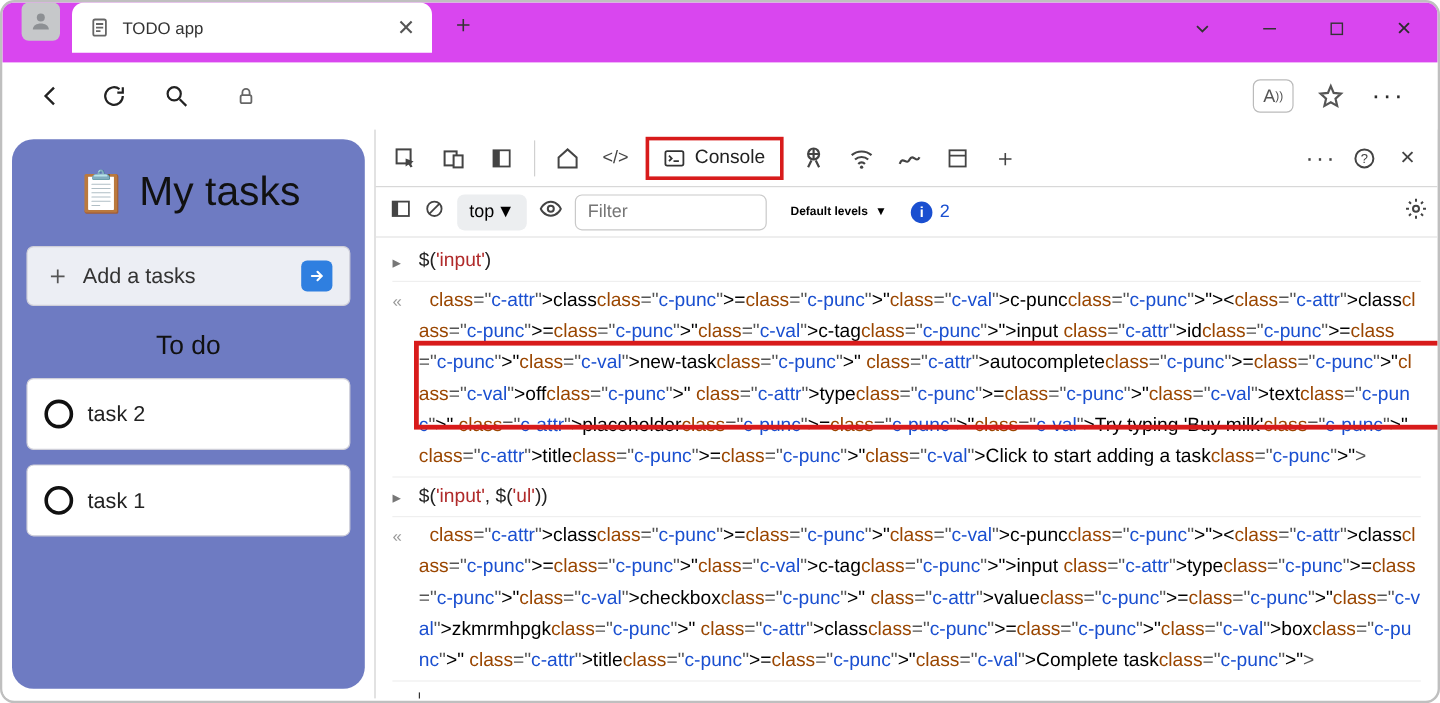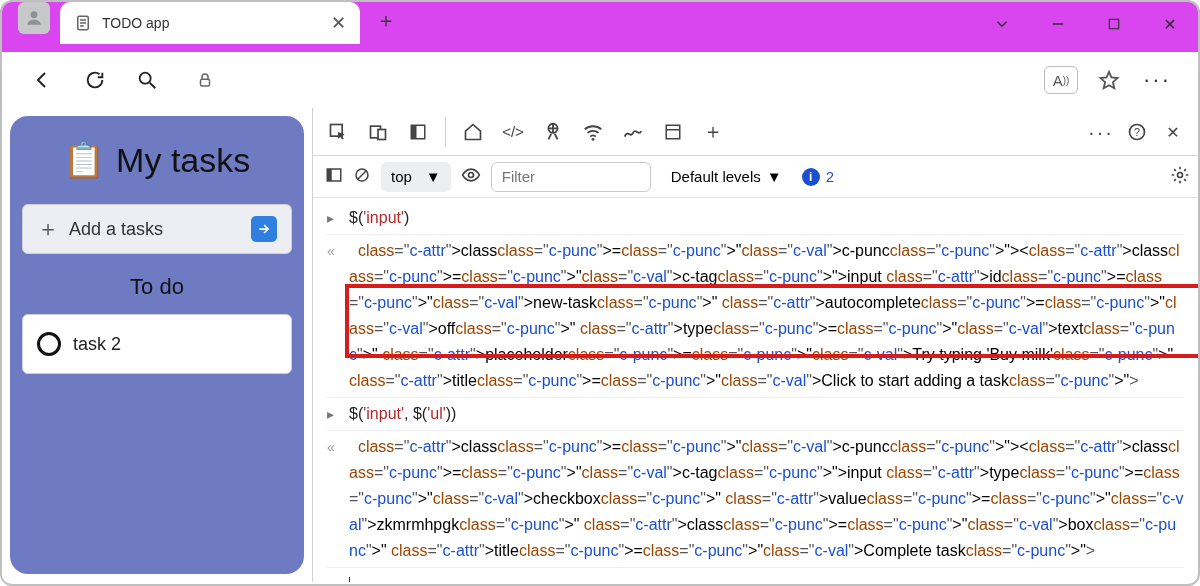--- a/index.html
+++ b/index.html
@@ -203,31 +203,31 @@
     gap: 10px;
     padding: 0 12px;
     border-bottom: 1px solid #e3e3e3;
     position: relative;
   }
   .dt-subbar .ctx {
     background: #eceef0;
     border-radius: 6px;
     height: 30px;
     padding: 0 10px;
-    display: flex; align-items: center; gap: 14px;
+    display: flex; align-items: center; gap: 2px;
     font-size: 15px;
   }
   .filter-input {
     height: 30px; width: 160px;
     border: 1px solid #c9c9c9;
     border-radius: 6px;
     padding: 0 10px;
     font-size: 15px;
   }
-  .levels { font-size: 15px; display:flex; align-items:center; gap:6px; cursor:pointer; margin-left:10px;}
+  .levels { font-size: 10px; display:flex; align-items:center; gap:6px; cursor:pointer; margin-left:10px;font-weight:bold;}
   .badge {
     display:flex; align-items:center; gap:6px;
     font-size:15px; cursor:pointer; margin-left:10px;
     color:#1a4fd0;
   }
   .badge .dot { width:18px;height:18px;border-radius:50%;background:#1a4fd0;display:flex;align-items:center;justify-content:center;color:#fff;font-size:12px;font-weight:700;}
 
   
   .console-body {
     flex: 1;
@@ -354,20 +354,24 @@
             </svg>
           </span>
       </div>
 
       <div class="section-head">To do</div>
 
       <div class="task-row">
         <span class="ring"></span>
         <span class="task-label">task 2</span>
       </div>
+      <div class="task-row">
+        <span class="ring"></span>
+        <span class="task-label">task 1</span>
+      </div>
     </div>
   </div>
 
   <div class="devtools">
 
     <div class="dt-tabs">
       <div class="ib">
           <svg width="20" height="20" viewBox="0 0 24 24">
             <rect x="3" y="3" width="14" height="14" fill="none" stroke="#444" stroke-width="2"></rect>
             <path d="M12 12l8 3-3 2 2 3-2 1-2-3-3 2z" fill="#444"></path>
@@ -385,20 +389,27 @@
             <rect x="3" y="3" width="7" height="18" fill="#444"></rect>
           </svg>
         </div>
       <div class="dt-sep"></div>
       <div class="ib">
           <svg width="20" height="20" viewBox="0 0 24 24">
             <path d="M3 11l9-8 9 8v10H3z" fill="none" stroke="#444" stroke-width="2"></path>
           </svg>
         </div>
       <div class="ib" style="font-size:15px;color:#444;">&lt;/&gt;</div>
+      <div class="console-tab">
+        <svg width="18" height="18" viewBox="0 0 24 24">
+            <rect x="2" y="4" width="20" height="16" rx="2" fill="none" stroke="#333" stroke-width="2"></rect>
+            <path d="M6 9l3 3-3 3M11 15h6" fill="none" stroke="#333" stroke-width="2"></path>
+          </svg>
+        <span>Console</span>
+      </div>
       <div class="ib">
           <svg width="22" height="22" viewBox="0 0 24 24">
             <circle cx="12" cy="8" r="5" fill="none" stroke="#444" stroke-width="2"></circle>
             <path d="M7 8h10M12 3v10M7 20l3-6M17 20l-3-6" stroke="#444" stroke-width="2" fill="none"></path>
           </svg>
         </div>
       <div class="ib">
           <svg width="22" height="22" viewBox="0 0 24 24">
             <path d="M3 9a14 14 0 0 1 18 0M6 13a9 9 0 0 1 12 0M9 17a4 4 0 0 1 6 0" fill="none" stroke="#444" stroke-width="2"></path>
             <circle cx="12" cy="20" r="1.5" fill="#444"></circle>

